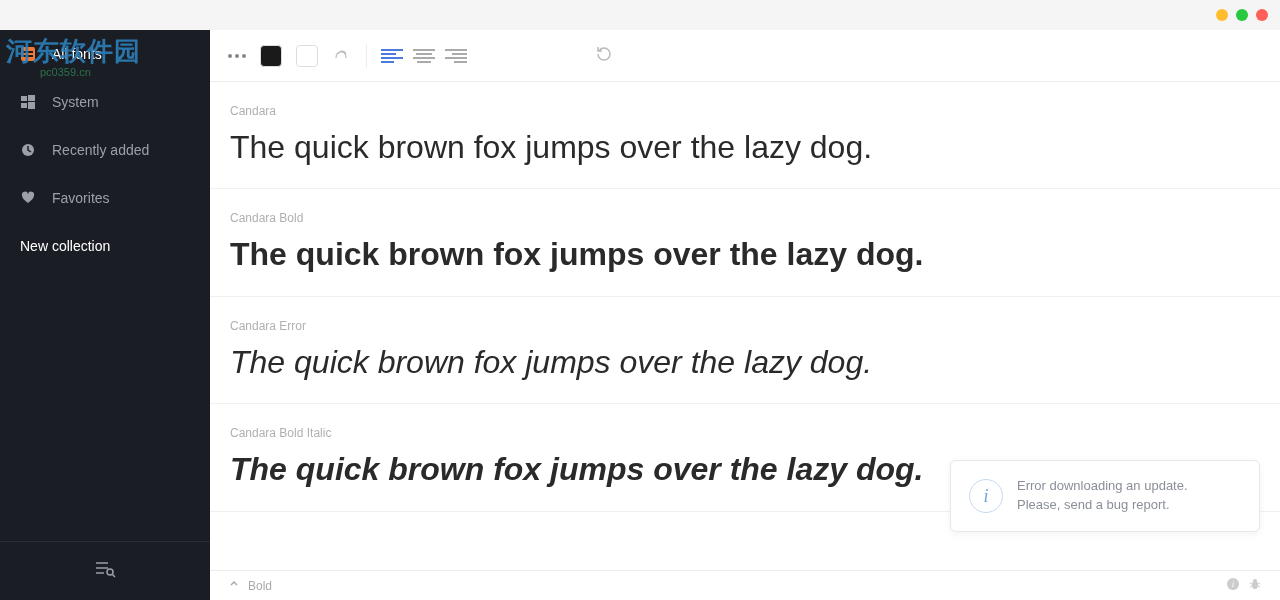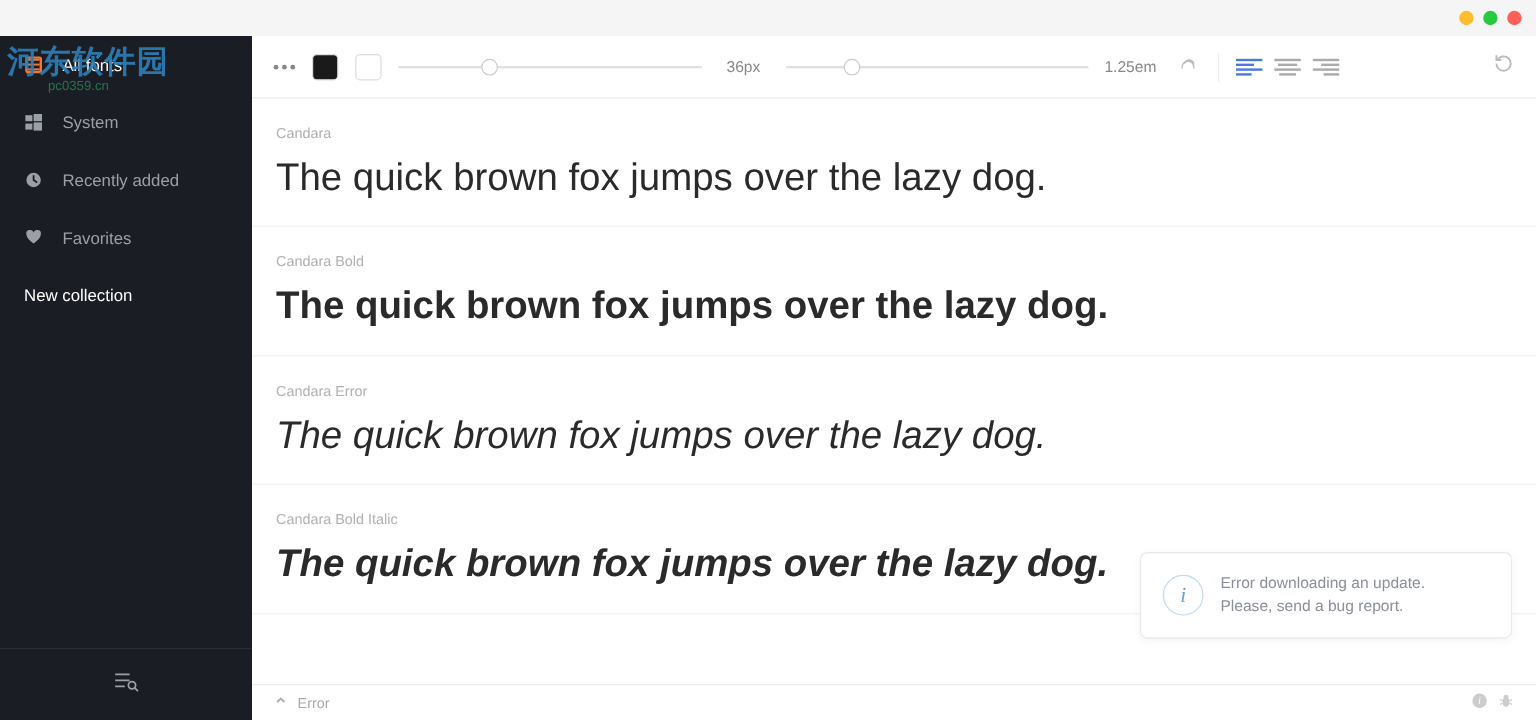--- a/index.html
+++ b/index.html
@@ -114,30 +114,20 @@
   <main class="main">
     <div class="toolbar">
       <div class="tb-more">
           <span></span>
           <span></span>
           <span></span>
         </div>
       <div class="swatch sw-dark"></div>
       <div class="swatch sw-light"></div>
 
-      <div class="slider-wrap">
-        <div class="slider">
-          <div class="slider-thumb" style="left:30%"></div>
-        </div>
-        <span class="tb-val">36px</span>
-        <div class="slider">
-          <div class="slider-thumb" style="left:22%"></div>
-        </div>
-        <span class="tb-val">1.25em</span>
-      </div>
 
       <span class="tb-icon">
         <svg width="20" height="20" viewBox="0 0 20 20" fill="none" stroke="#bbb" stroke-width="1.2">
             <path d="M4 14c0-4 2-6 5-6s5 2 5 6M6 10c2-4 6-4 8 0"></path>
           </svg>
       </span>
       <div class="tb-sep"></div>
       <div class="align-group">
         <div class="align-btn active">
             <div style="width:100%"></div>
@@ -193,21 +183,21 @@
         </div>
       </div>
     </div>
 
     <div class="statusbar">
       <span>
         <svg width="12" height="12" viewBox="0 0 12 12" fill="none" stroke="#aaa" stroke-width="1.5">
             <path d="M3 7l3-3 3 3"></path>
           </svg>
       </span>
-      <span>Error</span>
+      <span>Bold</span>
       <span class="sp"></span>
       <span>
         <svg width="14" height="14" viewBox="0 0 14 14">
             <circle cx="7" cy="7" r="6" fill="#ccc"></circle>
             <text x="7" y="10" text-anchor="middle" font-size="9" fill="#fff" font-family="Georgia" font-style="italic">i</text>
           </svg>
       </span>
       <span>
         <svg width="14" height="14" viewBox="0 0 14 14" fill="#ccc">
             <ellipse cx="7" cy="8" rx="3" ry="4"></ellipse>

